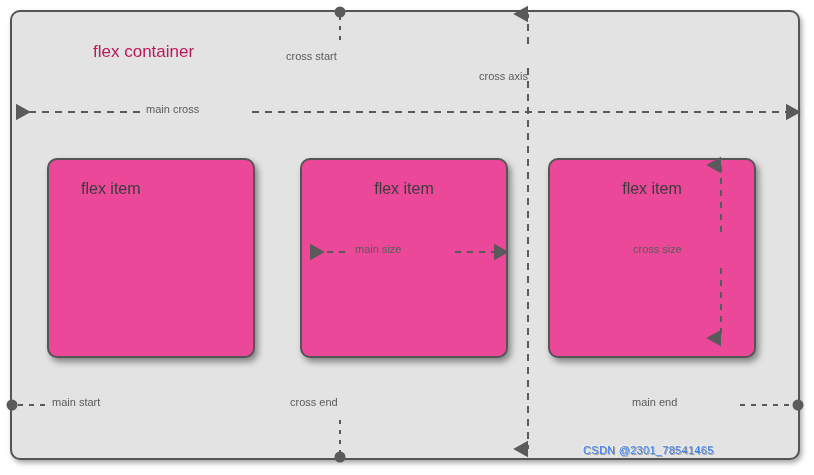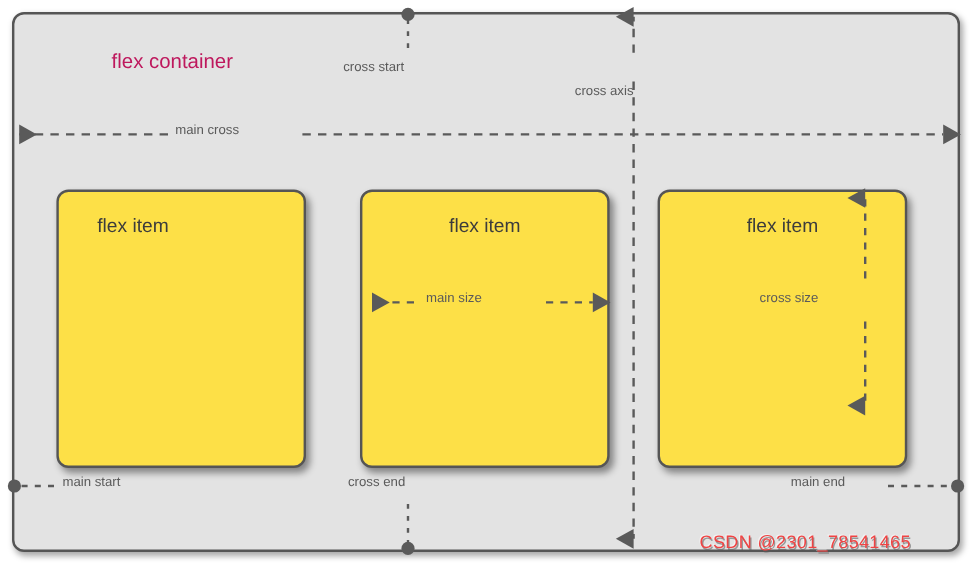--- a/index.html
+++ b/index.html
@@ -42,23 +42,23 @@
     color: #be185d;
     white-space: nowrap;
     margin-left: 39px;
   }
 
   
   .flex-item {
     position: absolute;
     top: 158px;
     width: 208px;
-    height: 232px;
+    height: 200px;
     box-sizing: border-box;
-    background: #fde047;
+    background: #ec4899;
     border: 2px solid #555555;
     border-radius: 10px;
     box-shadow: 3px 4px 6px rgba(0,0,0,0.42);
   }
   .item-1 { left: 47px; }
   .item-2 { left: 300px; }
   .item-3 { left: 548px; }
 
   .item-label {
     position: absolute;
@@ -87,31 +87,31 @@
     position: absolute;
     font-size: 11px;
     color: #5a5a5a;
     white-space: nowrap;
   }
   .anno-main-axis   { left: 146px; top: 103px; }
   .anno-cross-start { left: 286px; top: 50px;  }
   .anno-cross-axis  { left: 479px; top: 50px; margin-top: 20px;  }
   .anno-main-start  { left: 52px;  top: 396px; }
   .anno-cross-end   { left: 290px; top: 396px; }
-  .anno-main-end    { left: 659px; top: 396px; }
+  .anno-main-end    { left: 632px; top: 396px; }
   .anno-main-size   { left: 355px; top: 243px; }
   .anno-cross-size  { left: 633px; top: 243px; }
 
   
   .watermark {
     position: absolute;
     left: 583px;
     top: 444px;
-    font-size: 15px;
-    color: #ef4444;
+    font-size: 11px;
+    color: #3b82f6;
     text-shadow:
       1px 1px 0 rgba(90,90,90,0.55),
       -1px -1px 0 rgba(255,255,255,0.5);
     white-space: nowrap;
     letter-spacing: 0.3px;
   }
 </style>
 </head>
 <body>
 

